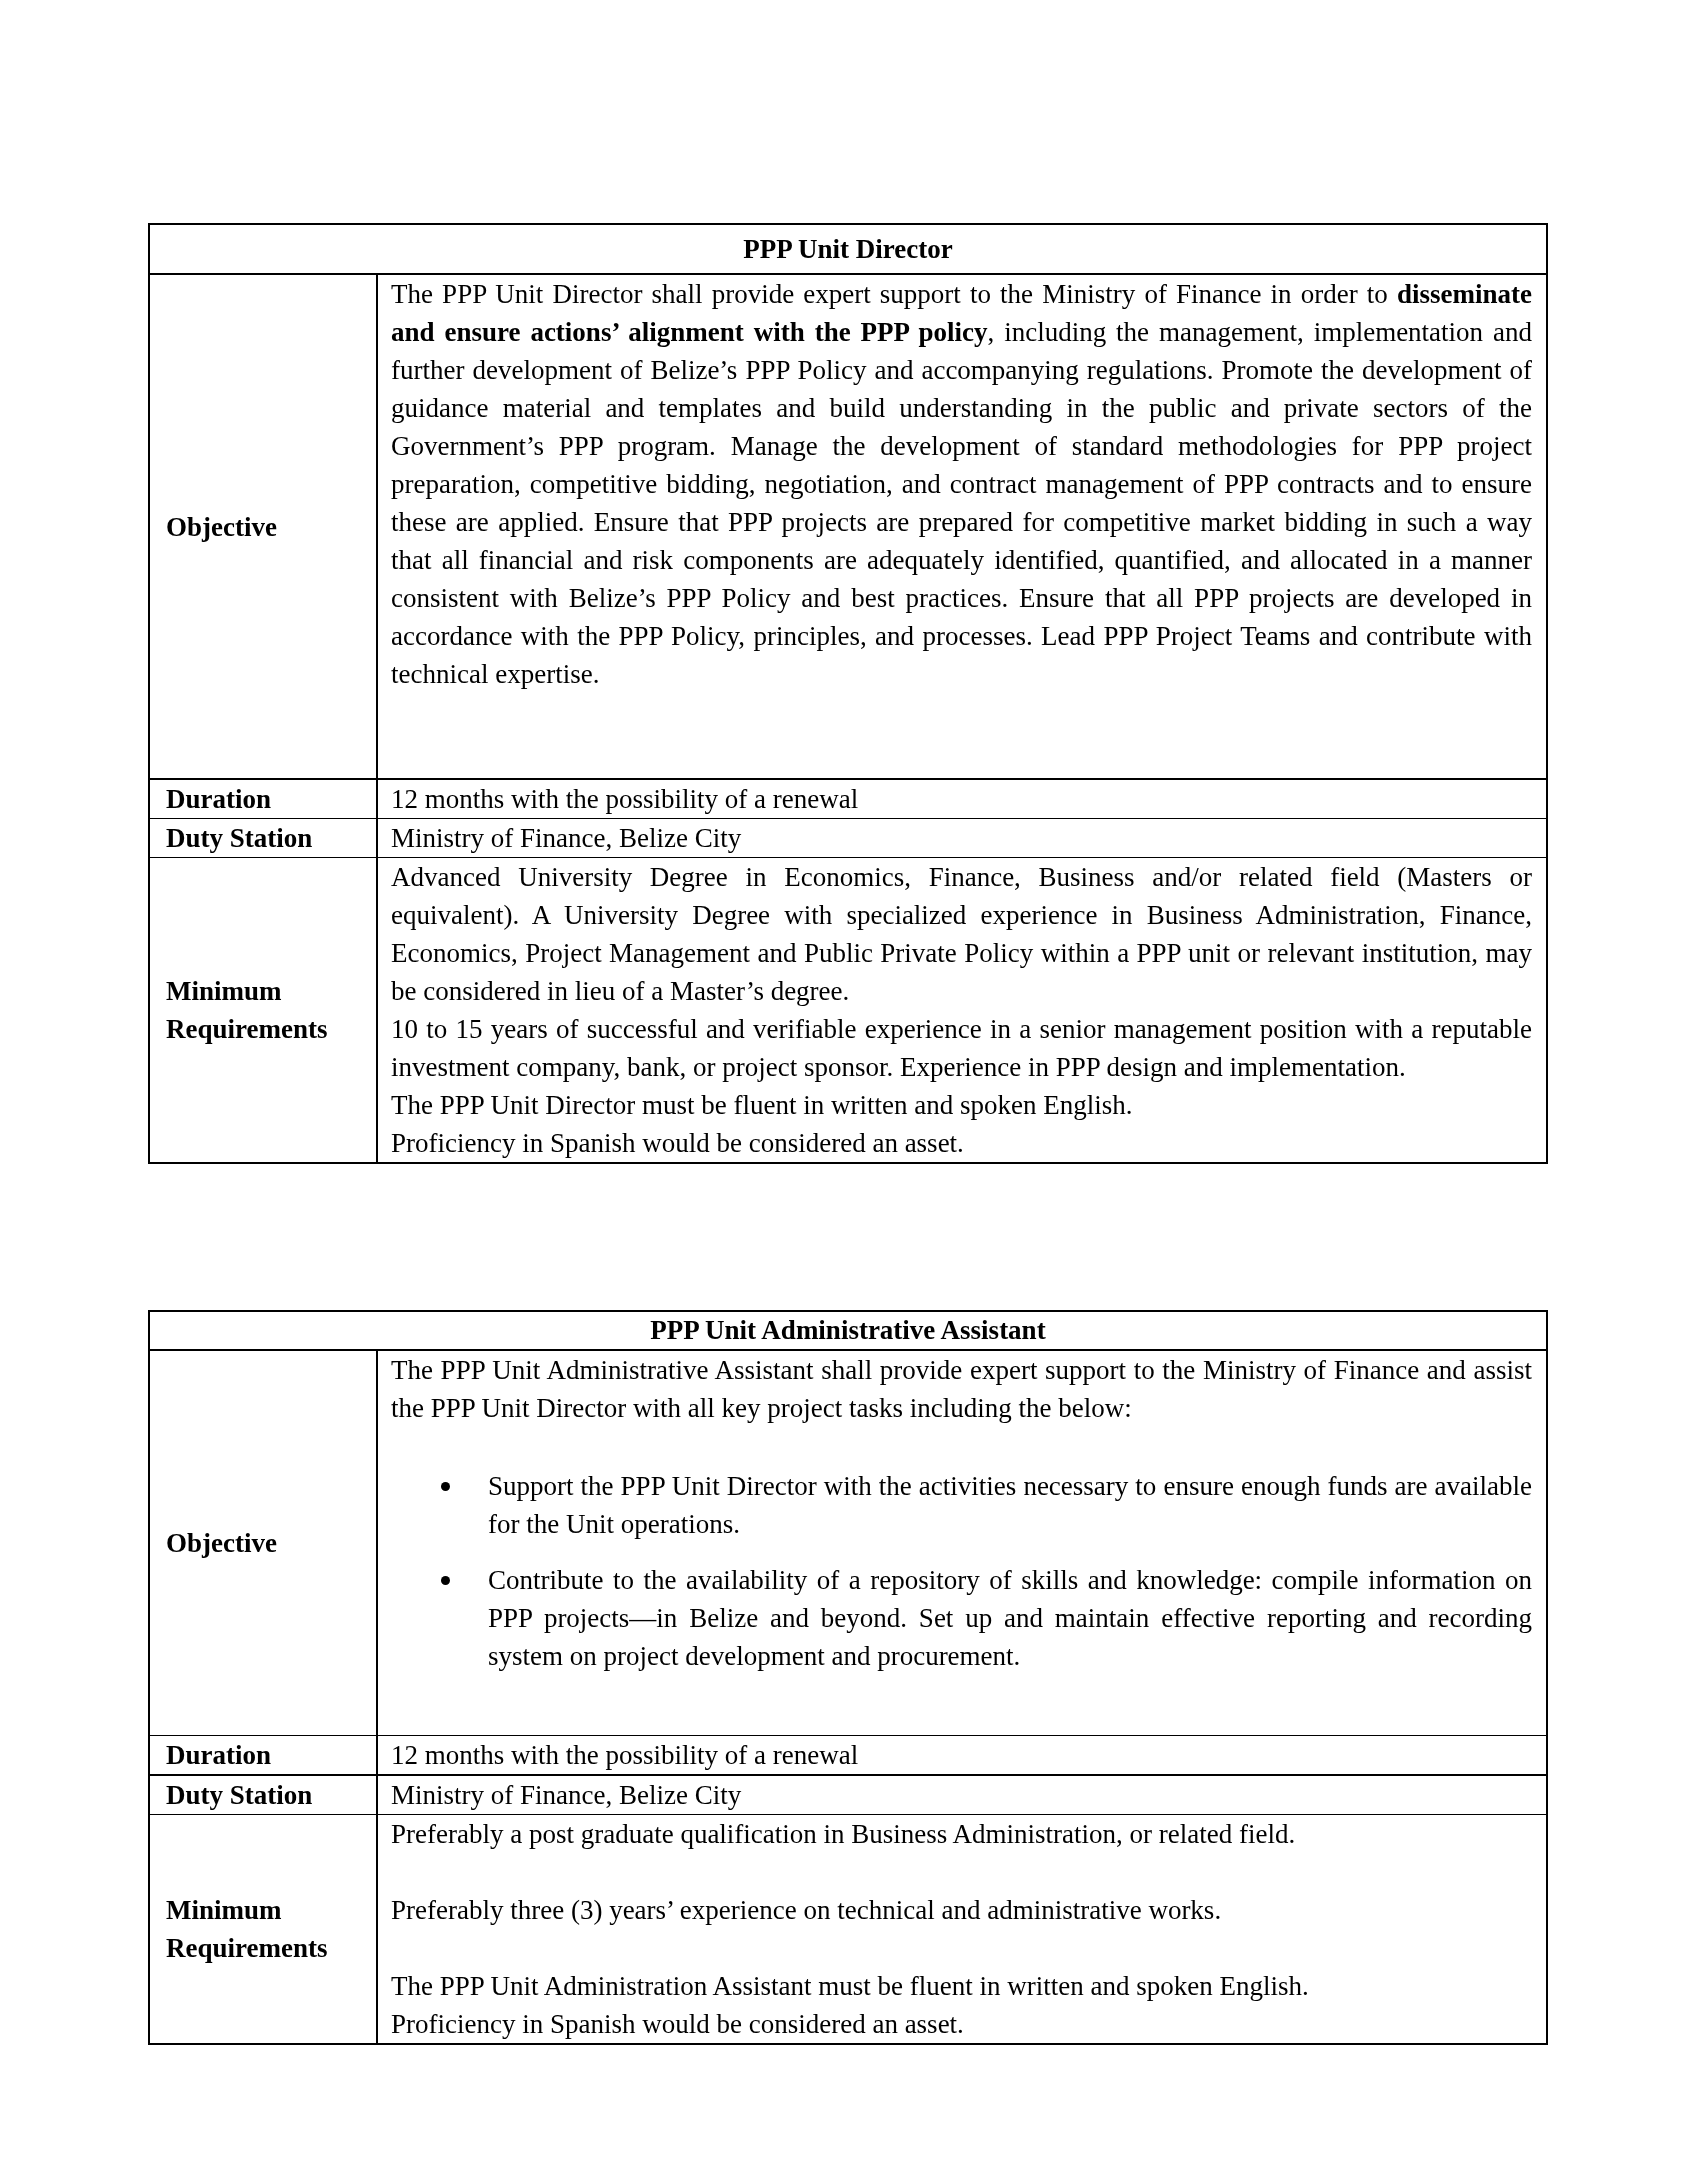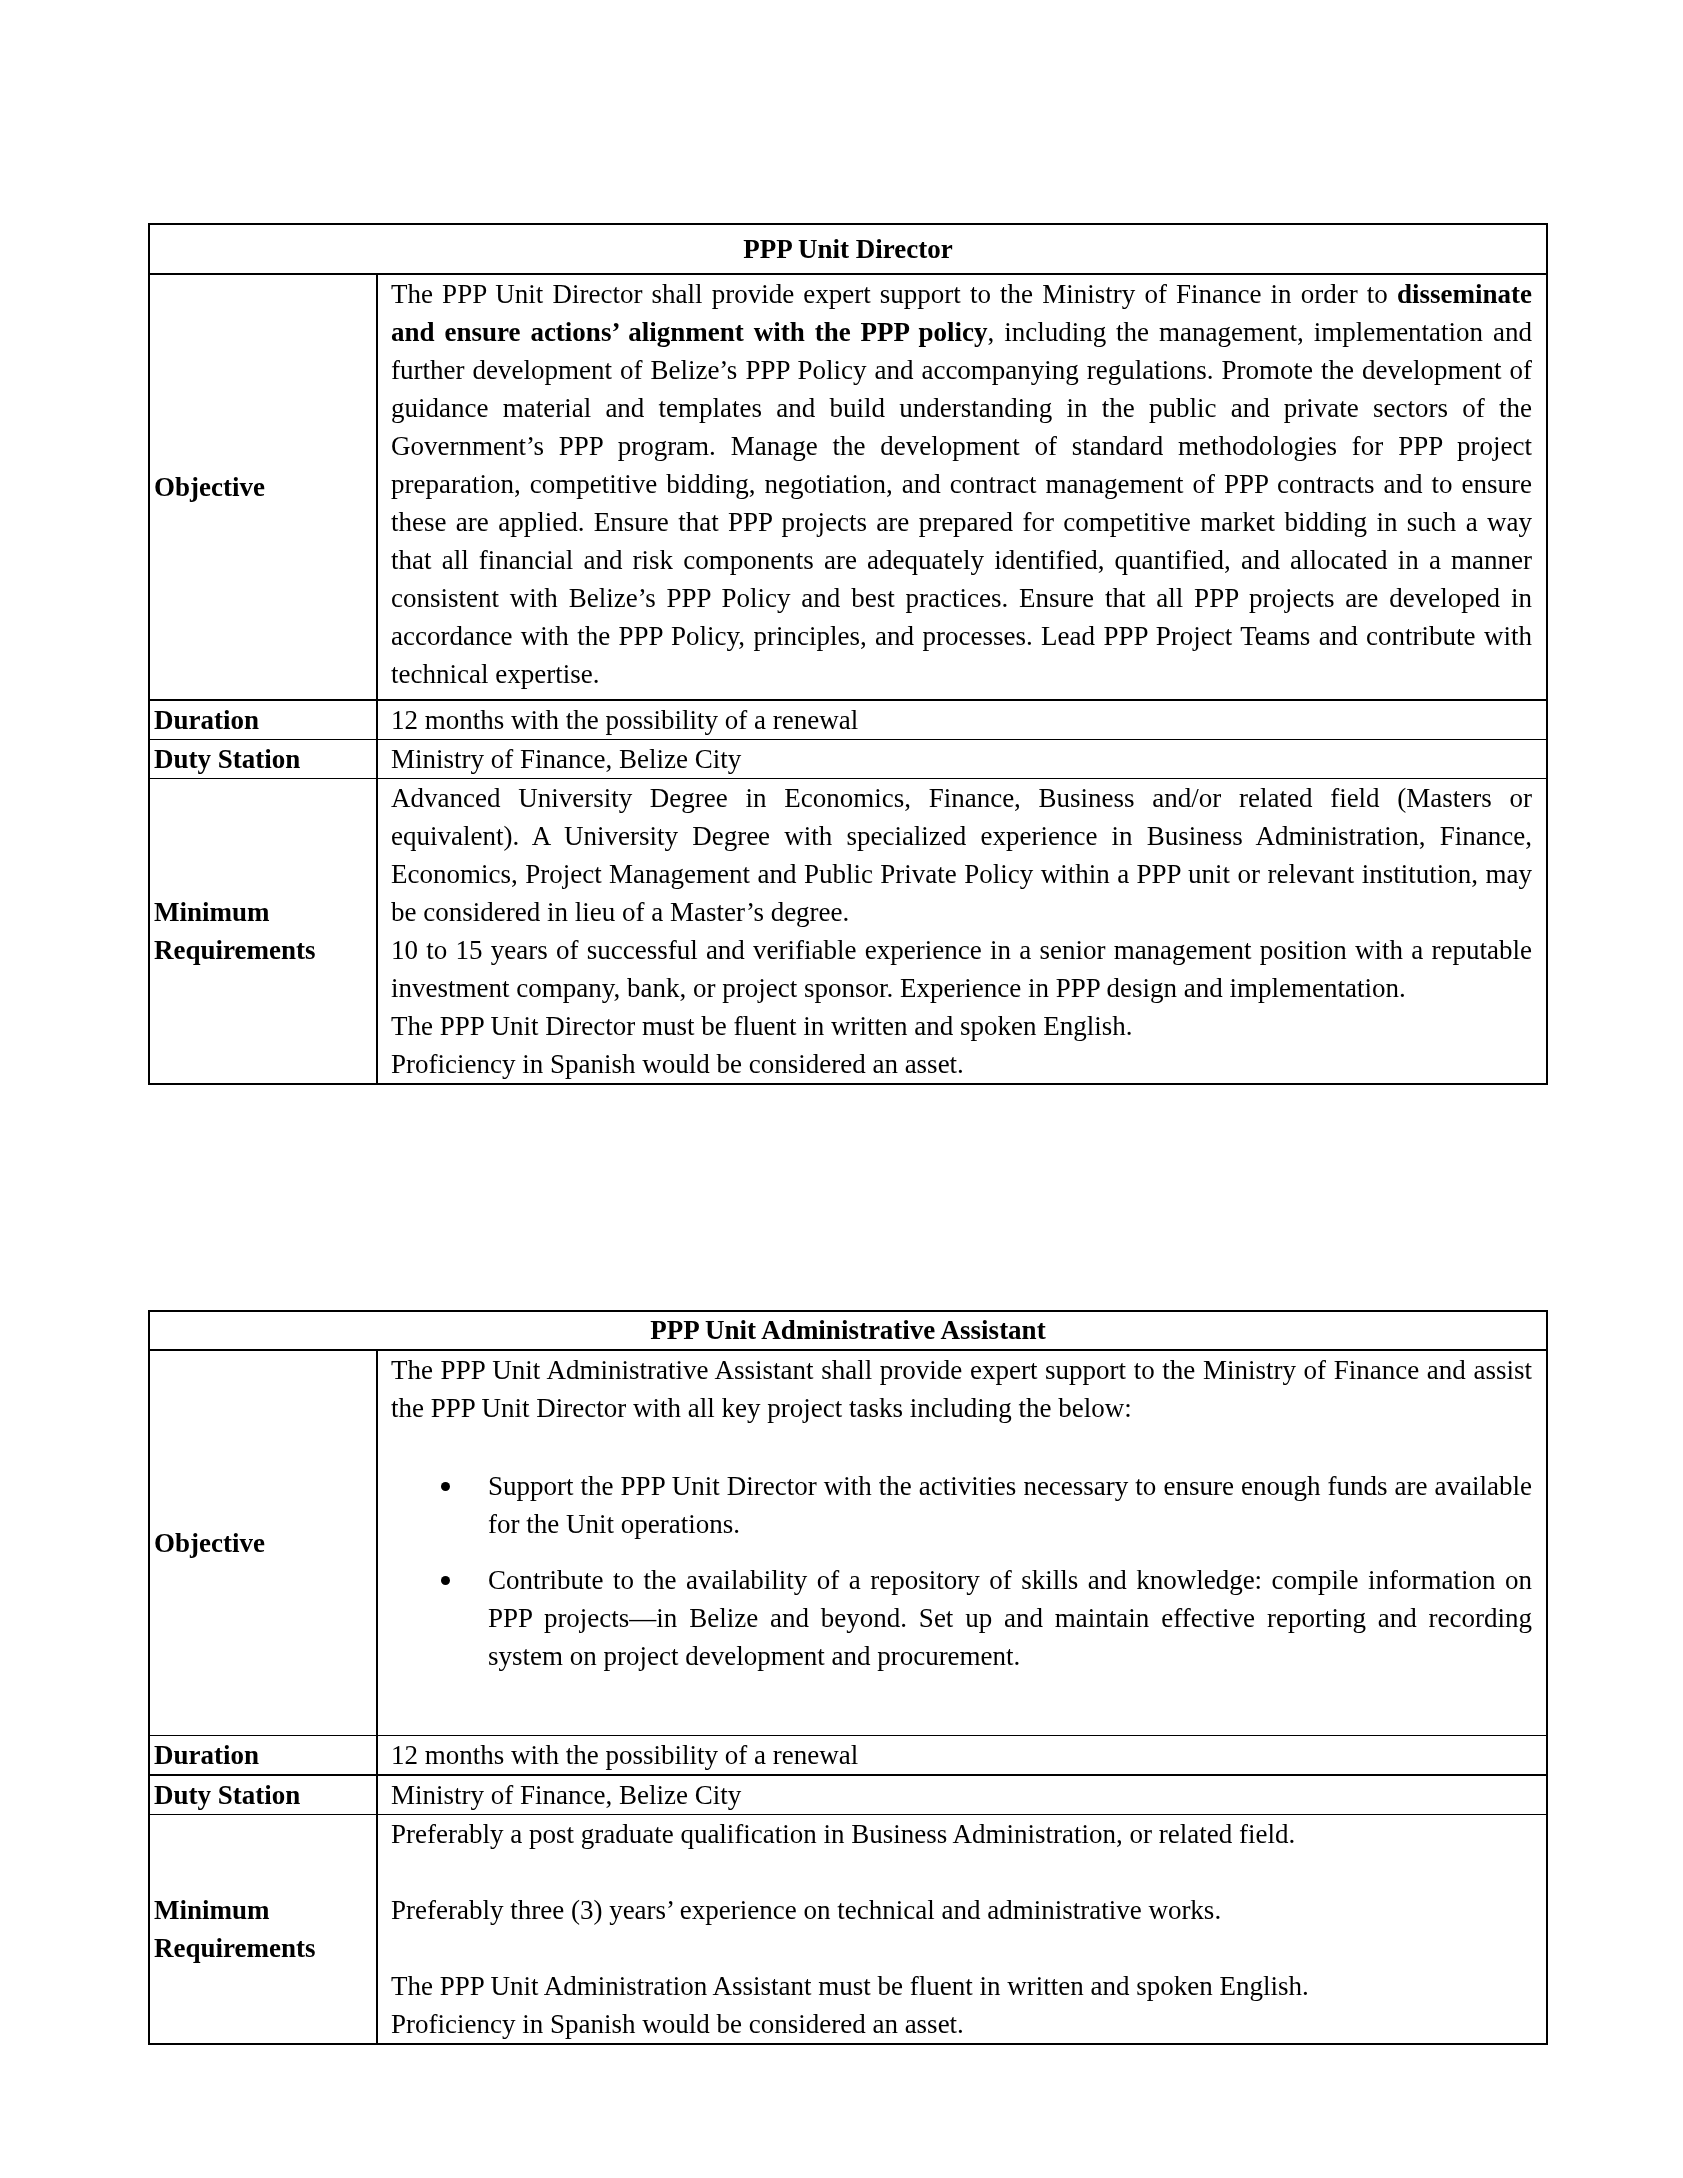--- a/index.html
+++ b/index.html
@@ -19,37 +19,37 @@
     border-bottom: 2px solid #000;
   }
   .t2 .hdr { padding: 2px 0 3px 0; }
   .row { display: flex; border-bottom: 1px solid #000; }
   .row.thick { border-bottom: 2px solid #000; }
   .row:last-child { border-bottom: none; }
   .lbl {
     width: 228px; flex: 0 0 228px; box-sizing: border-box;
     border-right: 2px solid #000;
     font-weight: bold; font-size: 27px; line-height: 38px;
-    padding-left: 4px; display: flex; align-items: center;
+    padding-left: 16px; display: flex; align-items: center;
   }
   .cnt {
     flex: 1; box-sizing: border-box; padding: 0 14px 0 13px;
     font-size: 27px; line-height: 38px; text-align: justify;
   }
   .cnt p { margin: 0; }
   .cnt p.gap { }
   .cnt p.gap-lg { margin-top: 38px; }
   .single { white-space: nowrap; }
   .bul { list-style: none; margin: 40px 0 15px 0; padding: 0; }
   .bul li { position: relative; padding-left: 97px; margin-bottom: 18px; text-align: justify; }
   .bul li .dot {
     position: absolute; left: 50px; top: 15px; width: 9px; height: 9px;
     border-radius: 50%; background: #000;
   }
-  .t1-obj .cnt { height: 424px; }
+  .t1-obj .cnt { height: 503px; }
   .t1-min .cnt { padding-top: 0; padding-bottom: 0; }
   .t2-obj .cnt { height: 384px; }
   .t2-min .cnt { padding-bottom: 0; }
 </style>
 </head>
 <body>
 
 <div class="tbl t1">
   <div class="hdr">PPP Unit Director</div>
 

